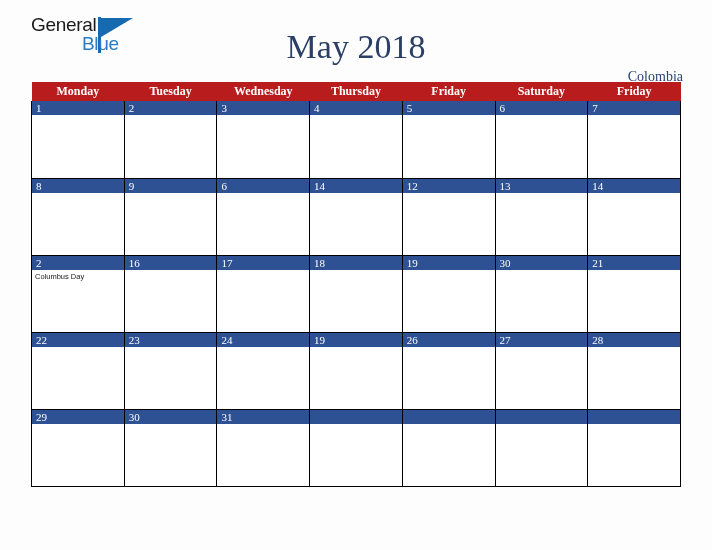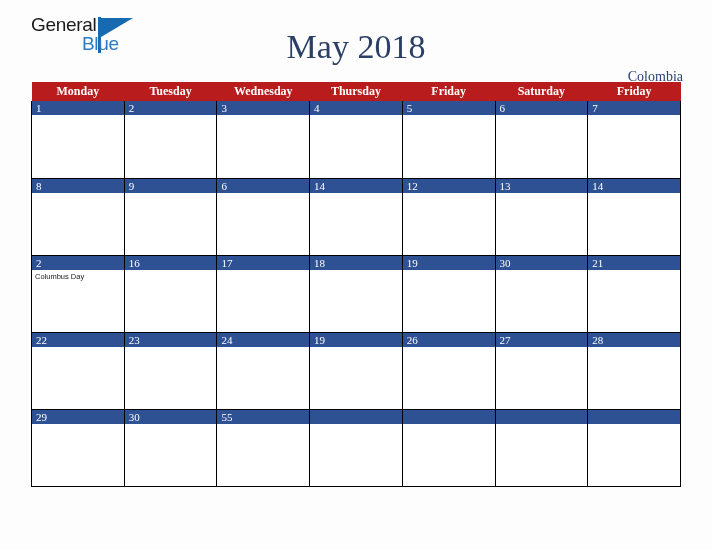--- a/index.html
+++ b/index.html
@@ -385,21 +385,21 @@
             </div>
           </td>
           <td>
             <div class="daycell">
               <div class="daynum-band">30</div>
               <div class="dayevents"></div>
             </div>
           </td>
           <td>
             <div class="daycell">
-              <div class="daynum-band">55</div>
+              <div class="daynum-band">31</div>
               <div class="dayevents"></div>
             </div>
           </td>
           <td>
             <div class="daycell">
               <div class="daynum-band"></div>
               <div class="dayevents"></div>
             </div>
           </td>
           <td>

